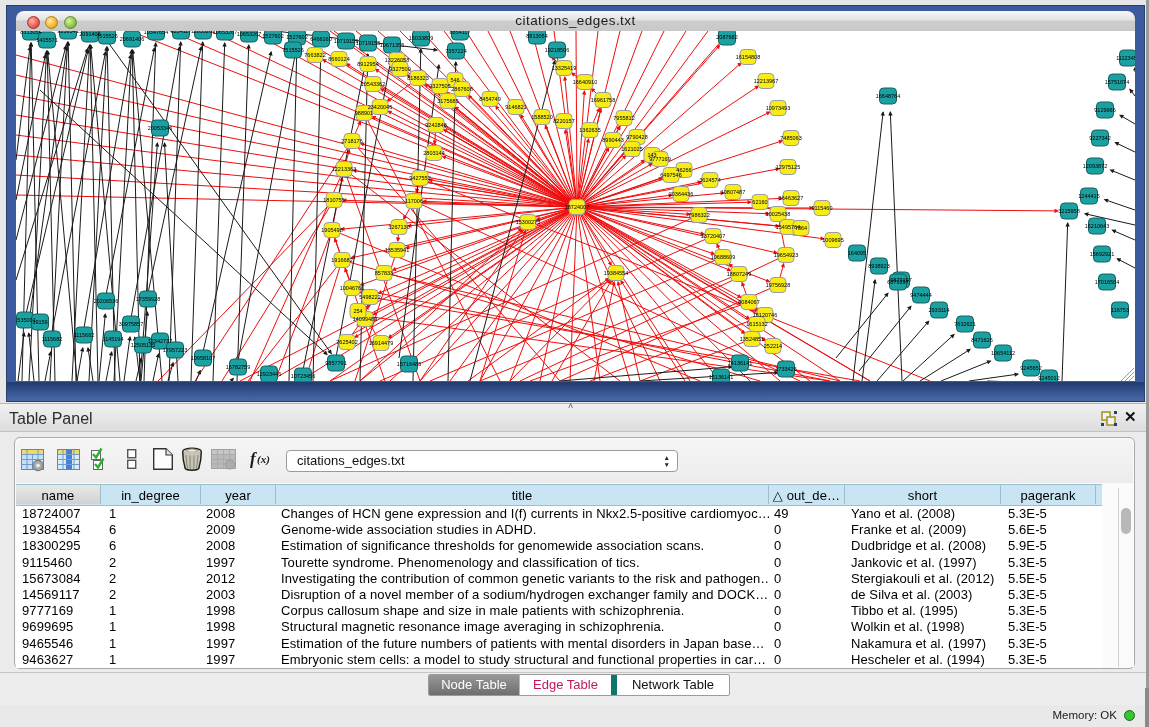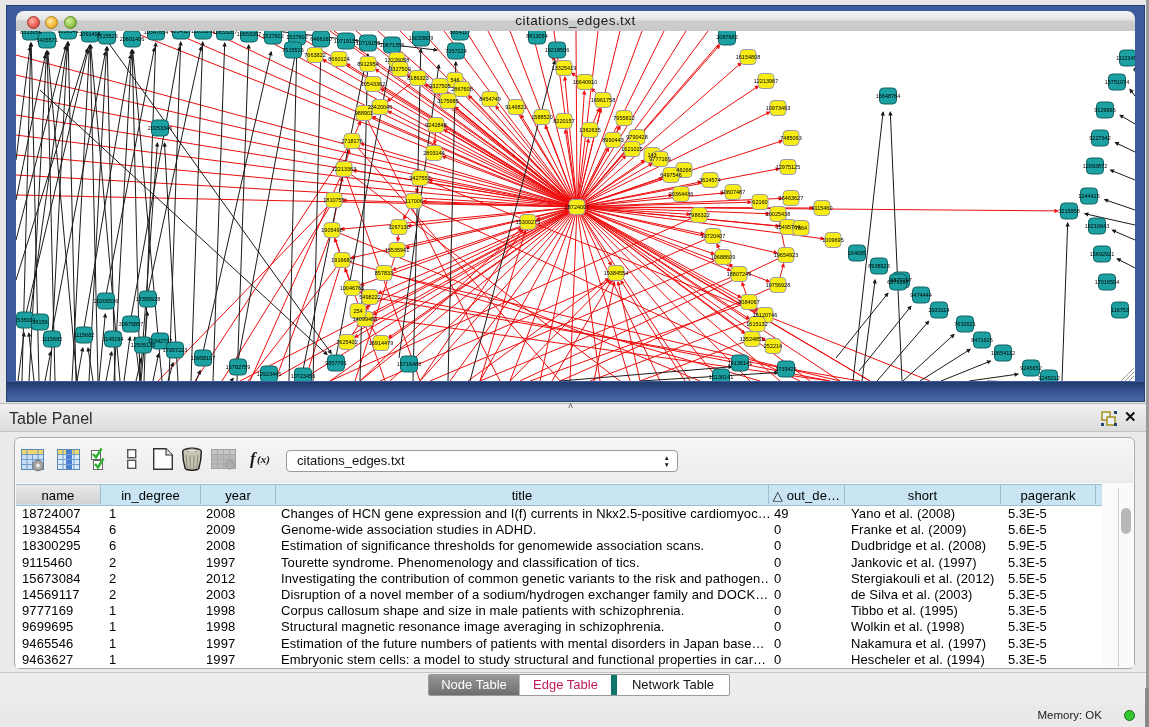--- a/index.html
+++ b/index.html
@@ -29,21 +29,21 @@
 #vsb{left:1103px;top:50px;width:15px;height:179px;background:#fafafa;border-left:1px solid #d0d0d0}
 #vsb .thumb{position:absolute;left:2px;top:20px;width:10px;height:26px;border-radius:6px;background:#b8b8b8}
 
 #tabs{left:0;top:672px;width:1149px;height:33px;background:#ededed;border-top:1px solid #c6c6c6;box-sizing:border-box}
 #seg{left:428px;top:1px;height:20px;display:flex;border:1px solid #9b9b9b;border-radius:2px;overflow:hidden;background:#fff;font-size:13px;line-height:20px;text-align:center}
 #seg .s1{width:90px;background:linear-gradient(180deg,#989898,#6e6e6e);color:#fff}
 #seg .s2{width:91px;border-left:1px solid #b9b9b9;color:#be185d}
 #seg .s3{width:112px;border-left:6px solid #0f766e;color:#111}
 
 #status{left:0;top:705px;width:1149px;height:22px;background:#e9e9e9}
-#mem{right:47px;top:4px;font-size:11.5px;color:#1a1a1a}
+#mem{right:32px;top:4px;font-size:11.5px;color:#1a1a1a}
 #memdot{right:14px;top:5px;width:11px;height:11px;border-radius:50%;background:#35c72f;border:1px solid #1c641c;box-sizing:border-box}
 #redge{right:0;top:0;width:3px;height:727px;background:#9a9a9a}
 #redge2{right:0;top:688px;width:4px;height:39px;background:#8a8a8a}
 .grip{position:absolute;left:1120px;top:368px;width:15px;height:13px}
 </style></head><body>
 <div id="frame" class="abs"></div>
 <div id="botbar" class="abs"></div>
 <div id="titlebar" class="abs">
   <div class="tl" style="left:10.5px;background:radial-gradient(circle at 4px 4px,#ffb3ab,#ec6055 55%,#b43e35);border:1px solid #9e352d"></div>
   <div class="tl" style="left:29px;background:radial-gradient(circle at 4px 4px,#ffe9a8,#f5b935 55%,#c28a1e);border:1px solid #ad7f1b"></div>

